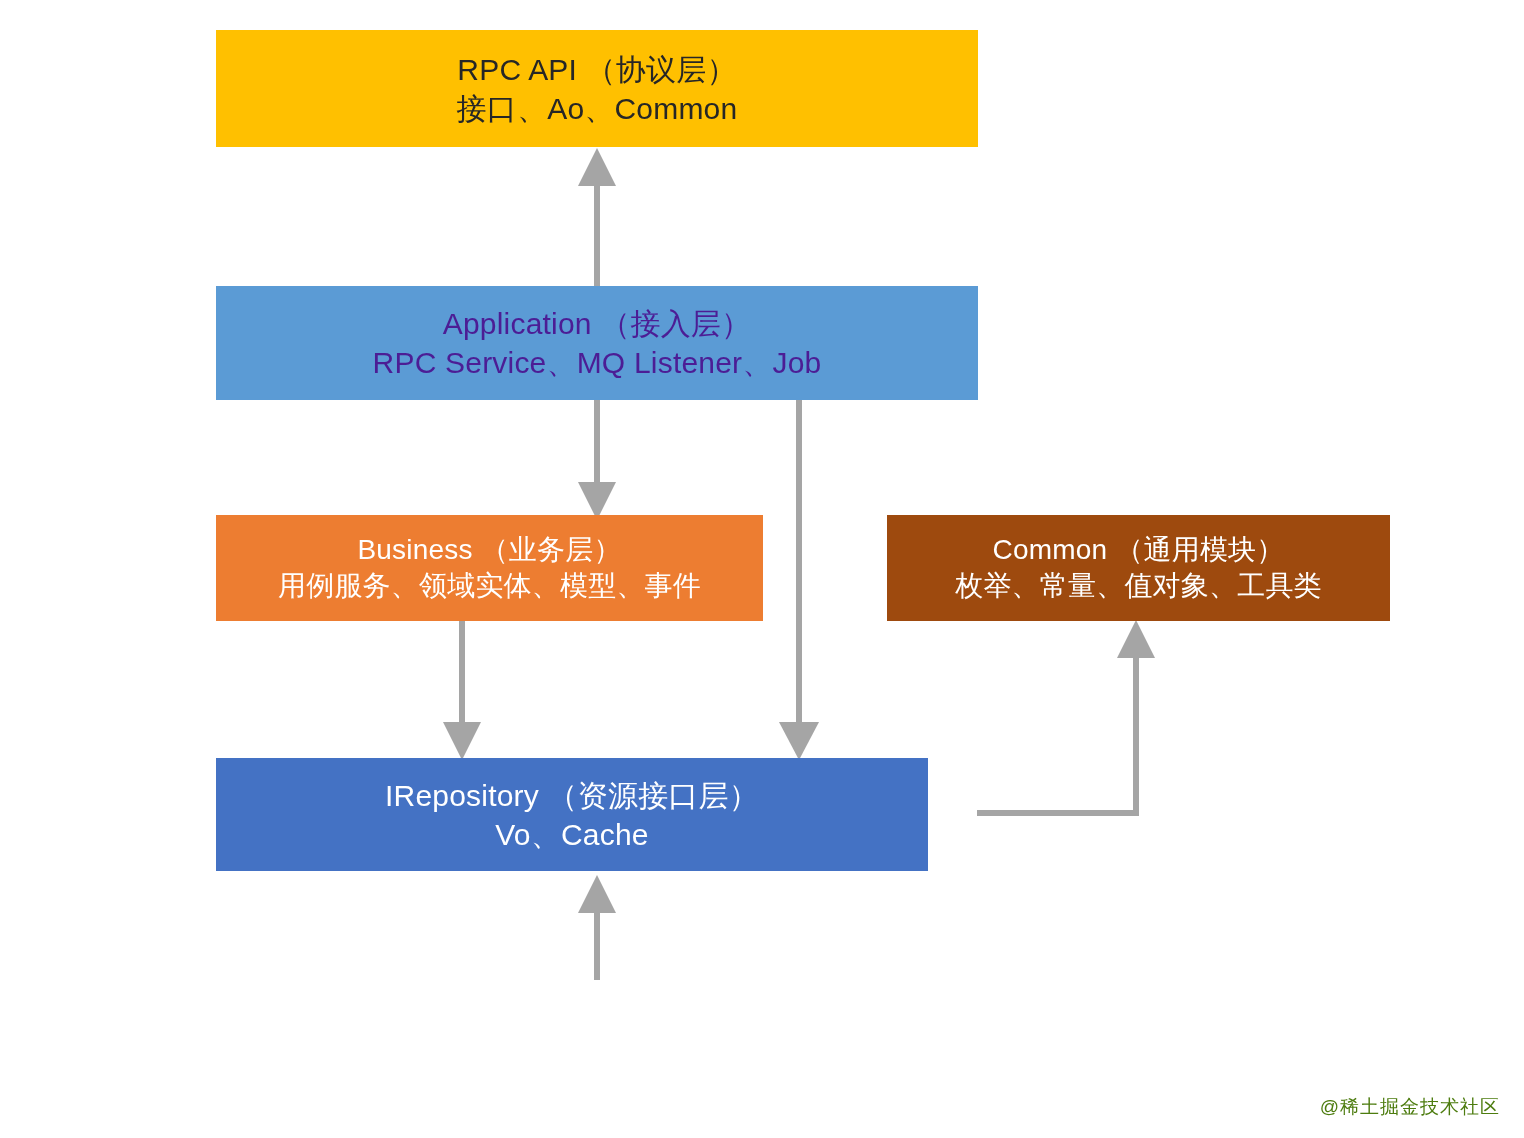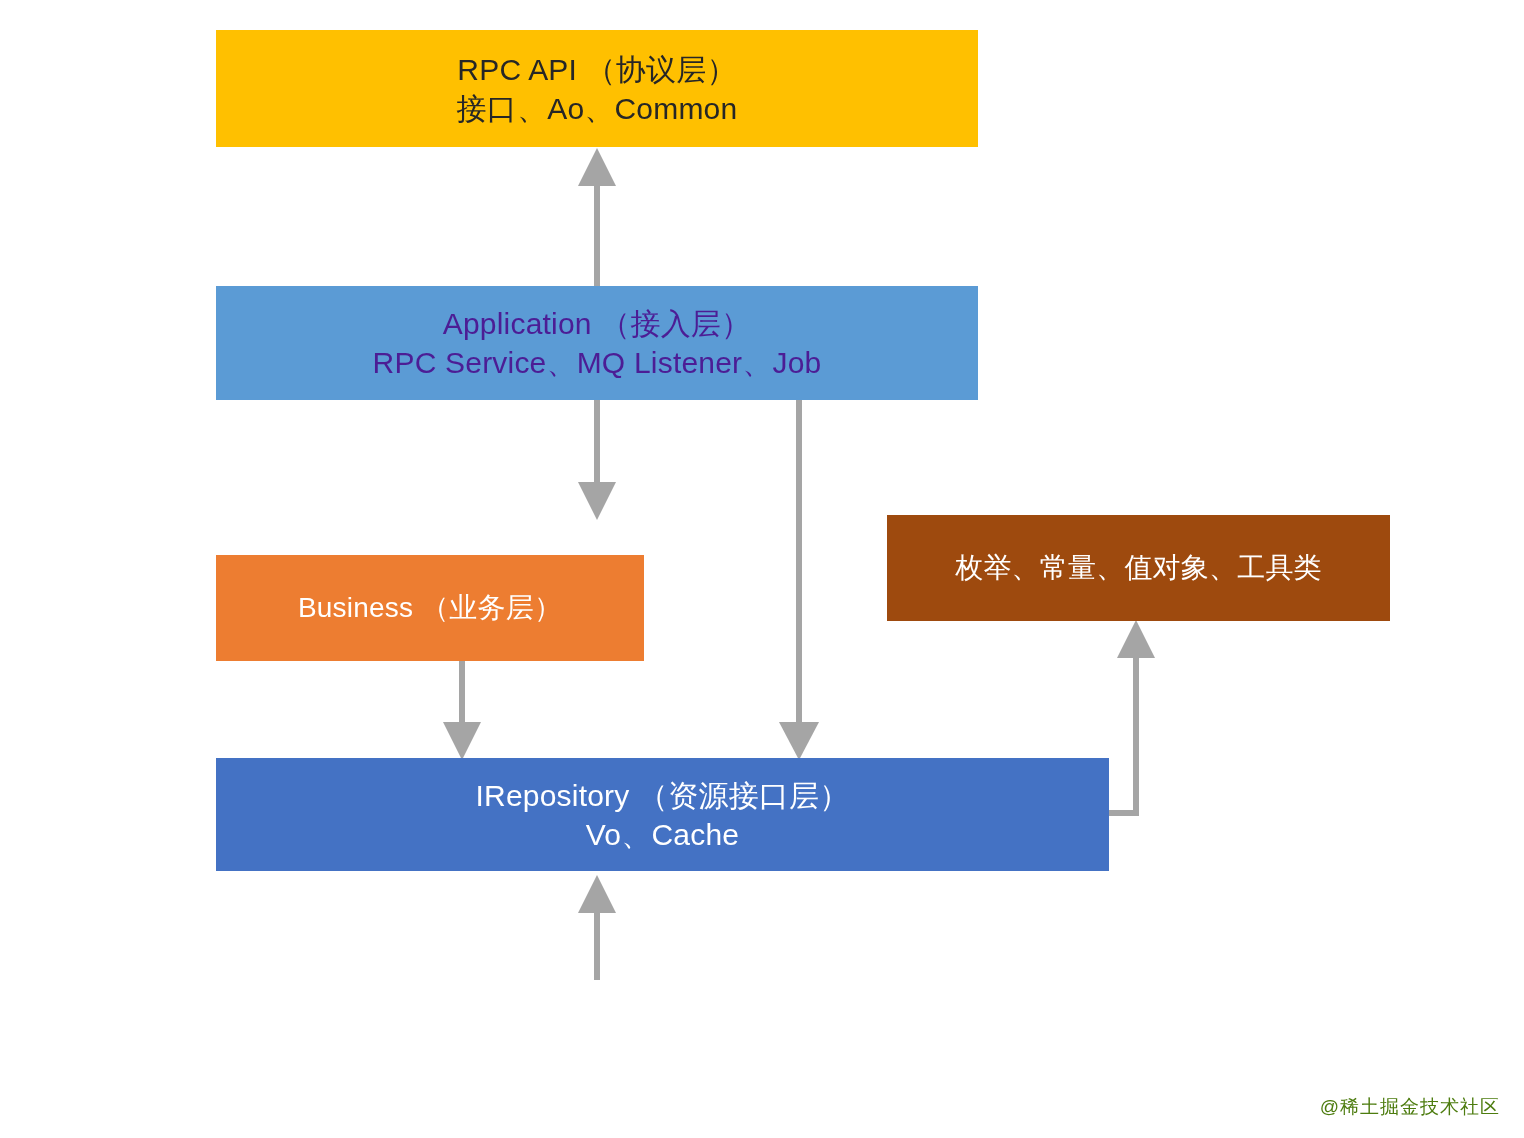--- a/index.html
+++ b/index.html
@@ -37,34 +37,33 @@
     color: #262626;
     font-size: 30px;
   }
   #box-application {
     left: 216px; top: 286px; width: 762px; height: 114px;
     background: #5B9BD5;
     color: #4c1d95;
     font-size: 30px;
   }
   #box-business {
-    left: 216px; top: 515px; width: 428px; height: 106px;
+    left: 216px; top: 515px; width: 547px; height: 106px;
     background: #ED7D31;
     color: #ffffff;
     font-size: 28px;
-    margin-top: 40px;
   }
   #box-common {
     left: 887px; top: 515px; width: 503px; height: 106px;
     background: #9E4A0E;
     color: #ffffff;
     font-size: 28px;
   }
   #box-irepository {
-    left: 216px; top: 758px; width: 893px; height: 113px;
+    left: 216px; top: 758px; width: 712px; height: 113px;
     background: #4472C4;
     color: #ffffff;
     font-size: 30px;
   }
   #box-repository {
     left: 216px; top: 980px; width: 762px; height: 115px;
     background: #70AD47;
     color: #ffffff;
     font-size: 30px;
   }
@@ -132,23 +131,25 @@
     <span class="line2">接口、Ao、Common</span>
   </div>
 
   <div class="layer-box" id="box-application">
     <span class="line1">Application  （接入层）</span>
     <span class="line2">RPC Service、MQ Listener、Job</span>
   </div>
 
   <div class="layer-box" id="box-business">
     <span class="line1">Business  （业务层）</span>
+    <span class="line2">用例服务、领域实体、模型、事件</span>
   </div>
 
   <div class="layer-box" id="box-common">
+    <span class="line1">Common  （通用模块）</span>
     <span class="line2">枚举、常量、值对象、工具类</span>
   </div>
 
   <div class="layer-box" id="box-irepository">
     <span class="line1">IRepository  （资源接口层）</span>
     <span class="line2">Vo、Cache</span>
   </div>
 
 
   <div id="watermark">@稀土掘金技术社区</div>

